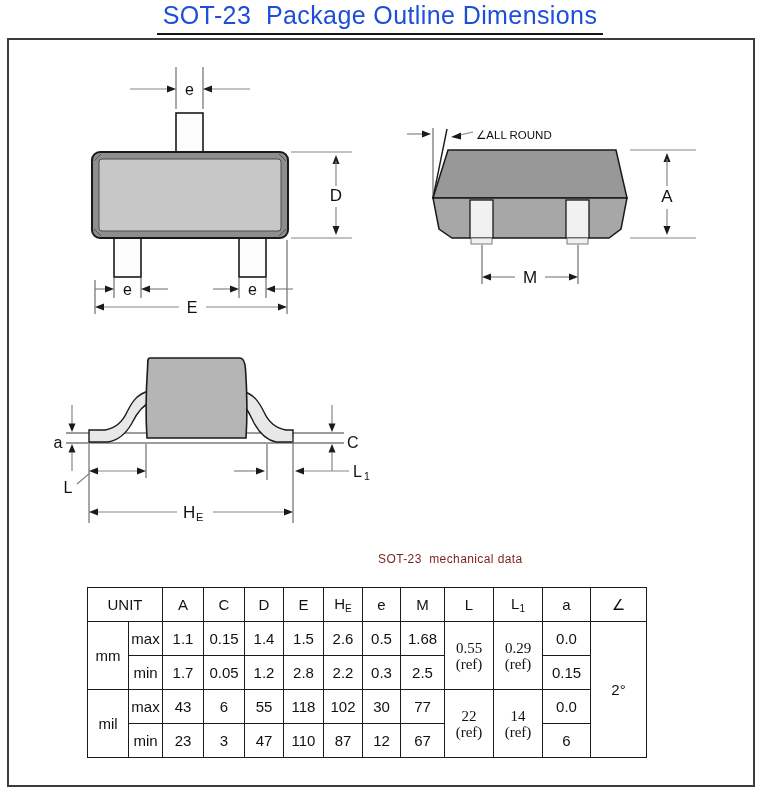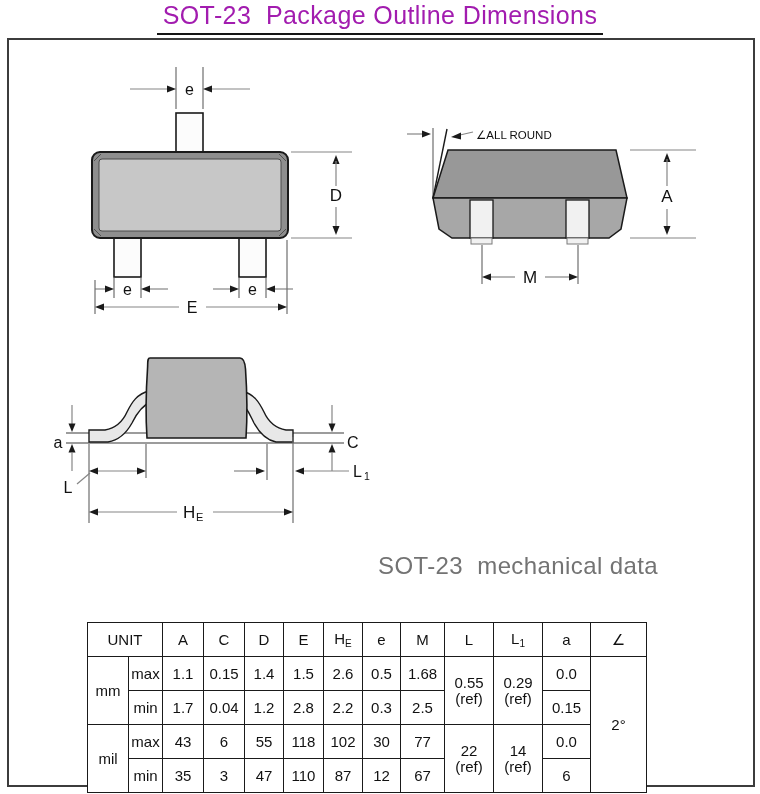--- a/index.html
+++ b/index.html
@@ -1,37 +1,37 @@
 <!DOCTYPE html>
 <html><head>
 <meta charset="utf-8">
 <style>
   html,body{margin:0;padding:0;background:#ffffff;}
   body{width:760px;height:794px;position:relative;font-family:"Liberation Sans",sans-serif;color:#111;}
   .page-title{position:absolute;top:1px;left:0;width:760px;text-align:center;}
-  .page-title span{display:inline-block;font-size:25px;letter-spacing:.4px;color:#a21caf;
+  .page-title span{display:inline-block;font-size:25px;letter-spacing:.4px;color:#1d4ed8;
     border-bottom:2px solid #151515;padding:0 6px 3px;white-space:pre;}
   .frame{position:absolute;left:7px;top:38px;width:744px;height:745px;border:2px solid #3c3c3c;background:#fff;}
   .view{position:absolute;}
   svg text{font-family:"Liberation Sans",sans-serif;fill:#111;}
   .lbl{font-size:16px;}
   .dim{stroke:#868686;stroke-width:1.2;fill:none;}
   .ext{stroke:#6e6e6e;stroke-width:1.2;fill:none;}
   .head{fill:#1a1a1a;stroke:none;}
   .plane{stroke:#3a3a3a;stroke-width:1.2;}
-  .tbl-title{position:absolute;left:369px;top:512px;font-size:24px;letter-spacing:.4px;white-space:pre;color:#737373;}
-  table.mech{position:absolute;left:78px;top:547px;border-collapse:collapse;table-layout:fixed;margin-top:35px;}
+  .tbl-title{position:absolute;left:369px;top:512px;font-size:12px;letter-spacing:.4px;white-space:pre;color:#7f1d1d;}
+  table.mech{position:absolute;left:78px;top:547px;border-collapse:collapse;table-layout:fixed;}
   table.mech td,table.mech th{border:1.5px solid #1a1a1a;text-align:center;vertical-align:middle;
     padding:0;font-size:15px;font-weight:normal;color:#111;background:#fff;}
   table.mech tr{height:34px;}
   tr.hdr{height:33px;}
   .fs16{font-size:16px;}
   .fs17{font-size:17px;}
   sub.small{font-size:10px;vertical-align:-3px;}
-  .ref-cell span{display:block;line-height:16px;}
+  .ref-cell span{display:block;line-height:16px;font-family:Liberation Serif, serif;}
 </style>
 </head>
 <body>
 
 <div class="page-title">
   <span>SOT-23  Package Outline Dimensions</span>
 </div>
 
 <div class="frame">
 
@@ -251,21 +251,21 @@
       <td rowspan="2" class="ref-cell">
             <span>0.29</span>
             <span>(ref)</span>
           </td>
       <td>0.0</td>
       <td rowspan="4" class="fs16">2°</td>
     </tr>
     <tr>
       <td class="fs16">min</td>
       <td>1.7</td>
-      <td>0.04</td>
+      <td>0.05</td>
       <td>1.2</td>
       <td>2.8</td>
       <td>2.2</td>
       <td>0.3</td>
       <td>2.5</td>
       <td>0.15</td>
     </tr>
     <tr>
       <td rowspan="2" class="fs16">mil</td>
       <td class="fs16">max</td>
@@ -281,21 +281,21 @@
             <span>(ref)</span>
           </td>
       <td rowspan="2" class="ref-cell">
             <span>14</span>
             <span>(ref)</span>
           </td>
       <td>0.0</td>
     </tr>
     <tr>
       <td class="fs16">min</td>
-      <td>35</td>
+      <td>23</td>
       <td>3</td>
       <td>47</td>
       <td>110</td>
       <td>87</td>
       <td>12</td>
       <td>67</td>
       <td>6</td>
     </tr>
   </tbody>
     </table>

